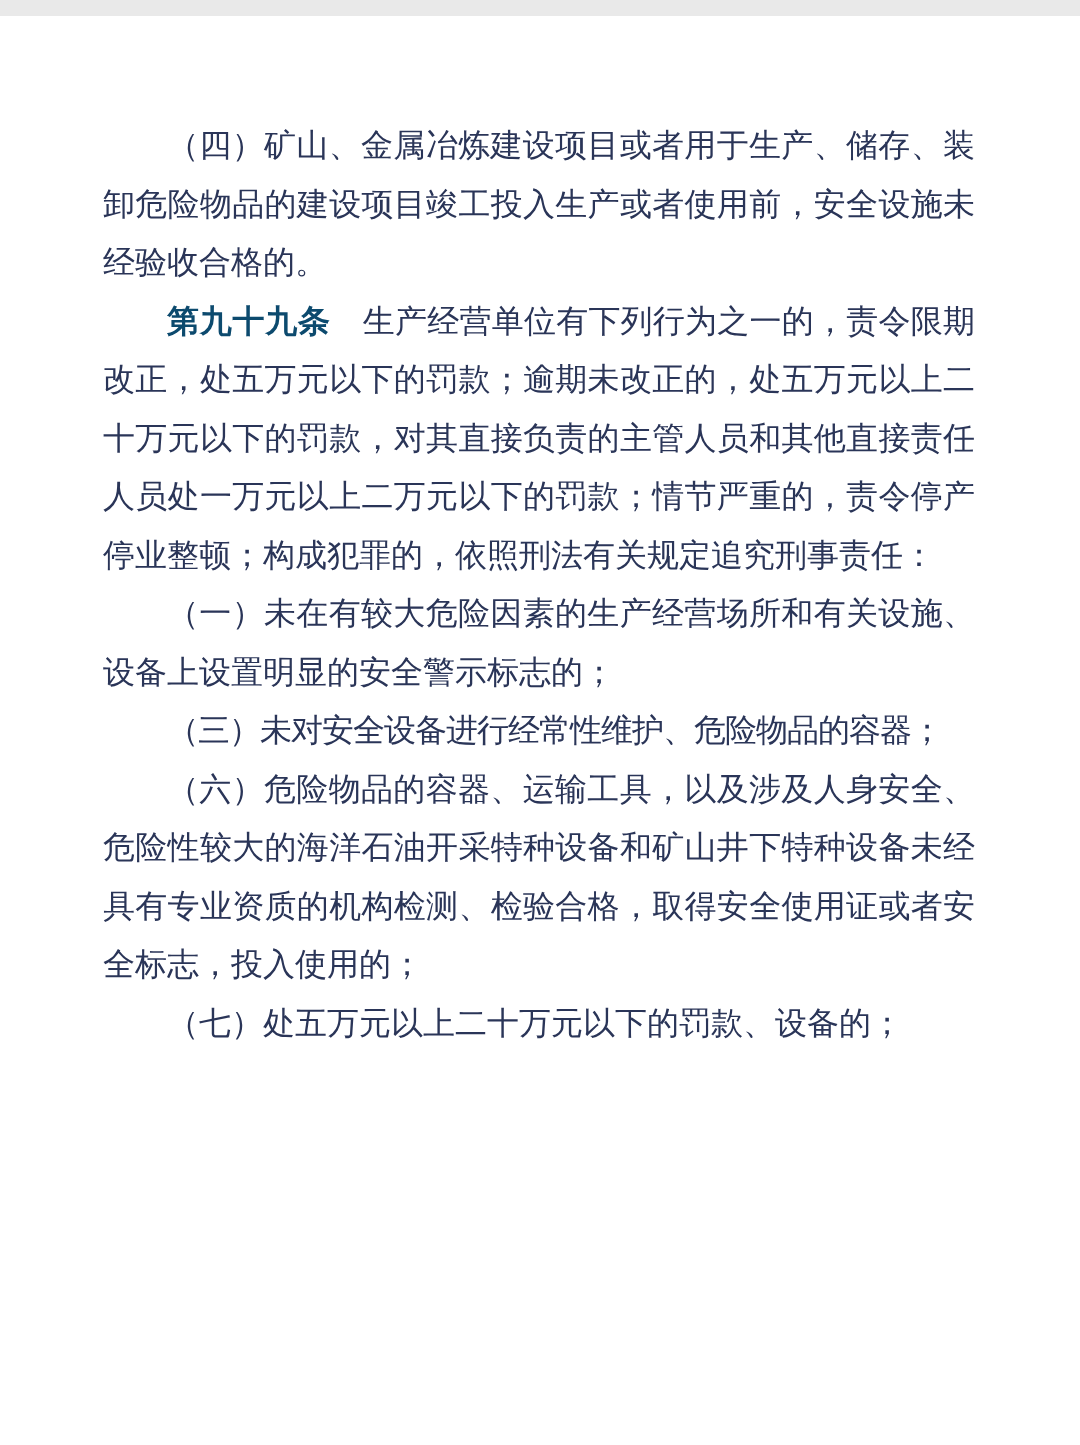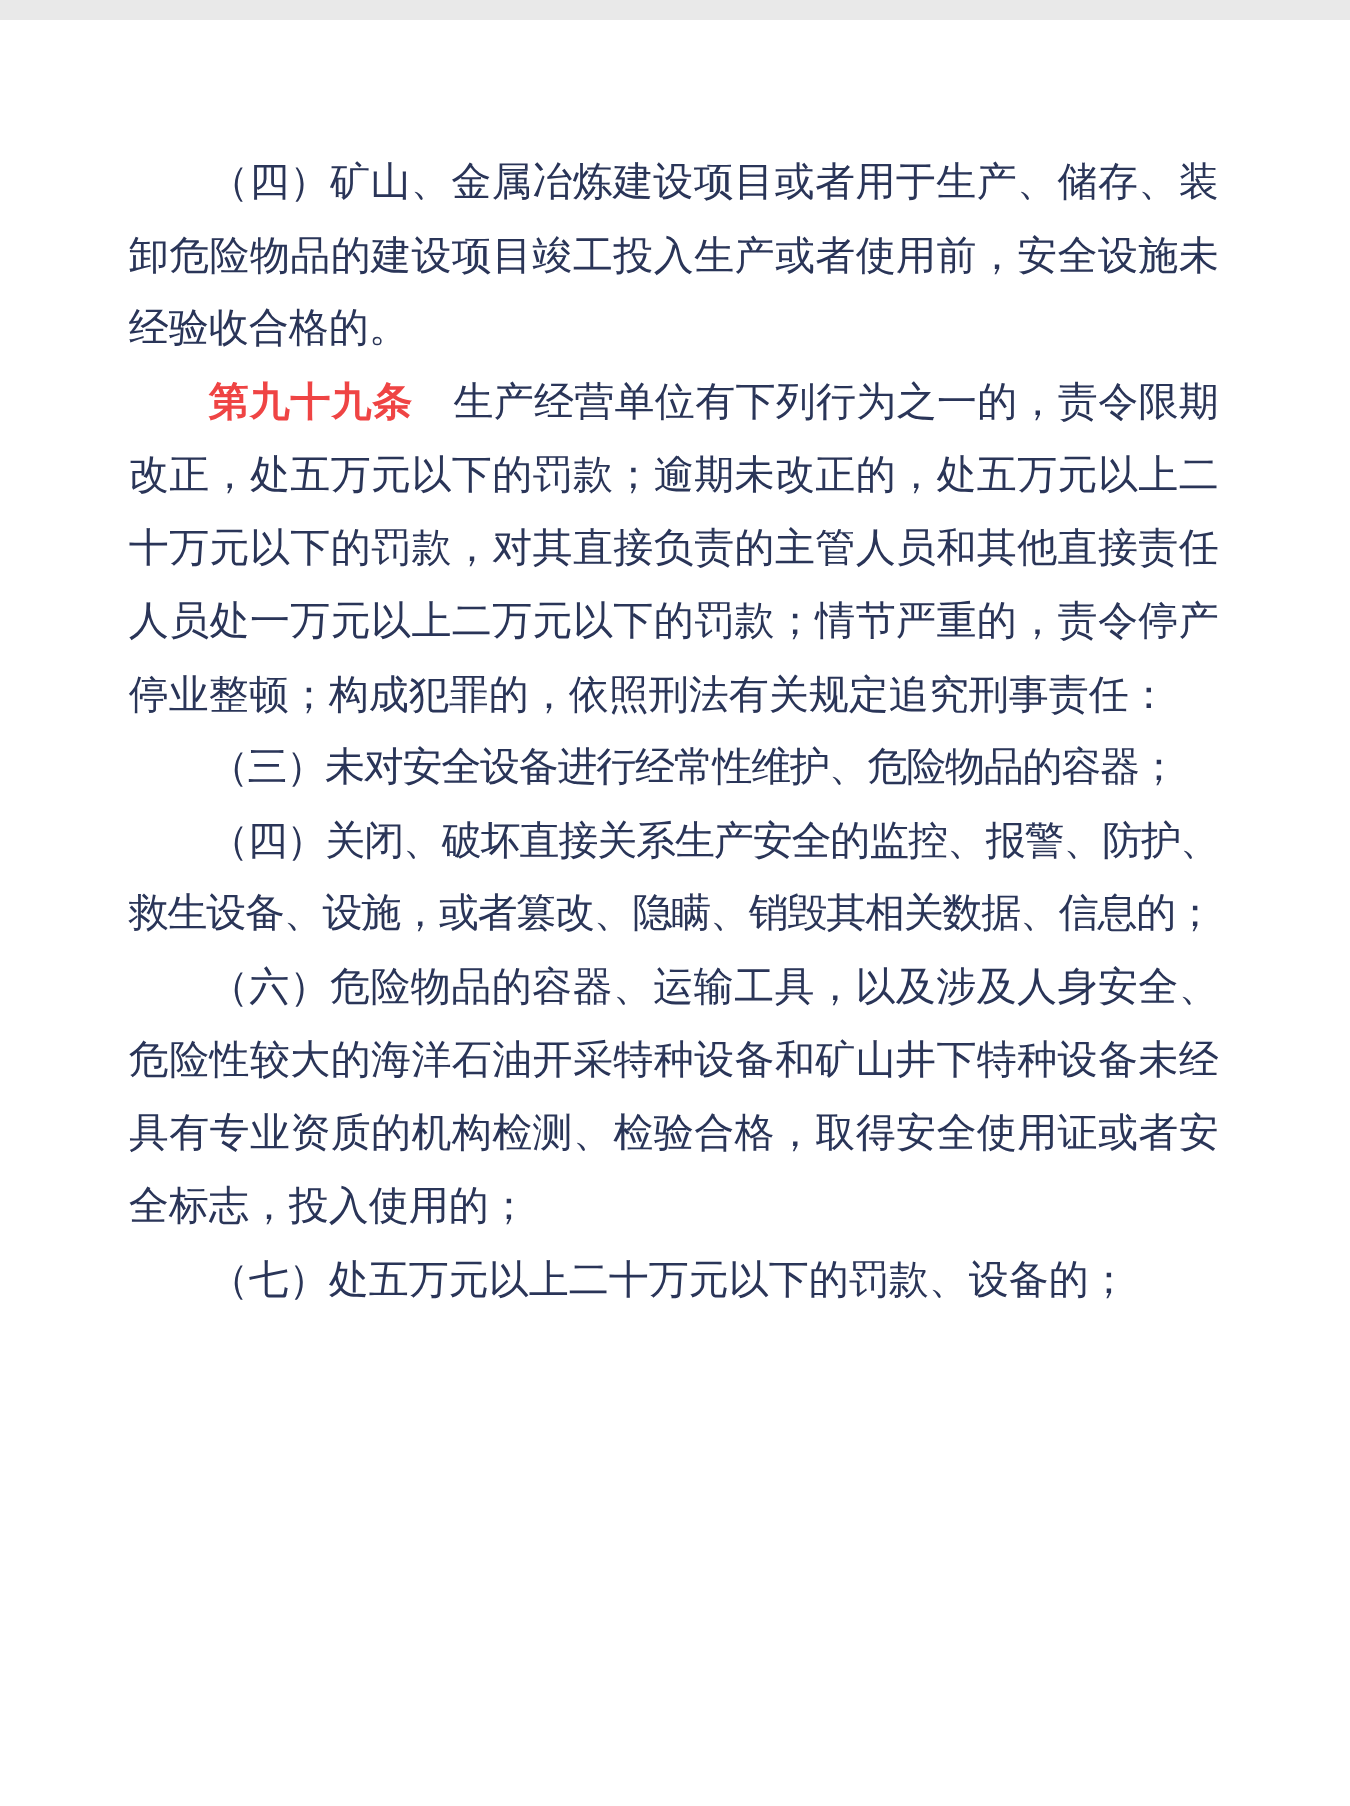--- a/index.html
+++ b/index.html
@@ -36,19 +36,19 @@
     margin-right: 1em;
     letter-spacing: 0.5px;
   }
 </style>
 </head>
 <body>
 
 <div class="page" style="background: rgb(255, 255, 255);">
   <main class="doc" id="doc" style="color: rgb(42, 53, 88);">
       <p class="para">（四）矿山、金属冶炼建设项目或者用于生产、储存、装卸危险物品的建设项目竣工投入生产或者使用前，安全设施未经验收合格的。</p>
-      <p class="para"><strong class="article-no" style="color: #ef4444;">第九十九条</strong>生产经营单位有下列行为之一的，责令限期改正，处五万元以下的罚款；逾期未改正的，处五万元以上二十万元以下的罚款，对其直接负责的主管人员和其他直接责任人员处一万元以上二万元以下的罚款；情节严重的，责令停产停业整顿；构成犯罪的，依照刑法有关规定追究刑事责任：</p>
+      <p class="para"><strong class="article-no" style="color: #0c4a6e;">第九十九条</strong>生产经营单位有下列行为之一的，责令限期改正，处五万元以下的罚款；逾期未改正的，处五万元以上二十万元以下的罚款，对其直接负责的主管人员和其他直接责任人员处一万元以上二万元以下的罚款；情节严重的，责令停产停业整顿；构成犯罪的，依照刑法有关规定追究刑事责任：</p>
+      <p class="para">（一）未在有较大危险因素的生产经营场所和有关设施、设备上设置明显的安全警示标志的；</p>
       <p class="para compact">（三）未对安全设备进行经常性维护、危险物品的容器；</p>
-      <p class="para compact">（四）关闭、破坏直接关系生产安全的监控、报警、防护、救生设备、设施，或者篡改、隐瞒、销毁其相关数据、信息的；</p>
       <p class="para">（六）危险物品的容器、运输工具，以及涉及人身安全、危险性较大的海洋石油开采特种设备和矿山井下特种设备未经具有专业资质的机构检测、检验合格，取得安全使用证或者安全标志，投入使用的；</p>
       <p class="para">（七）处五万元以上二十万元以下的罚款、设备的；</p>
     </main>
 </div>
 
 </body></html>

